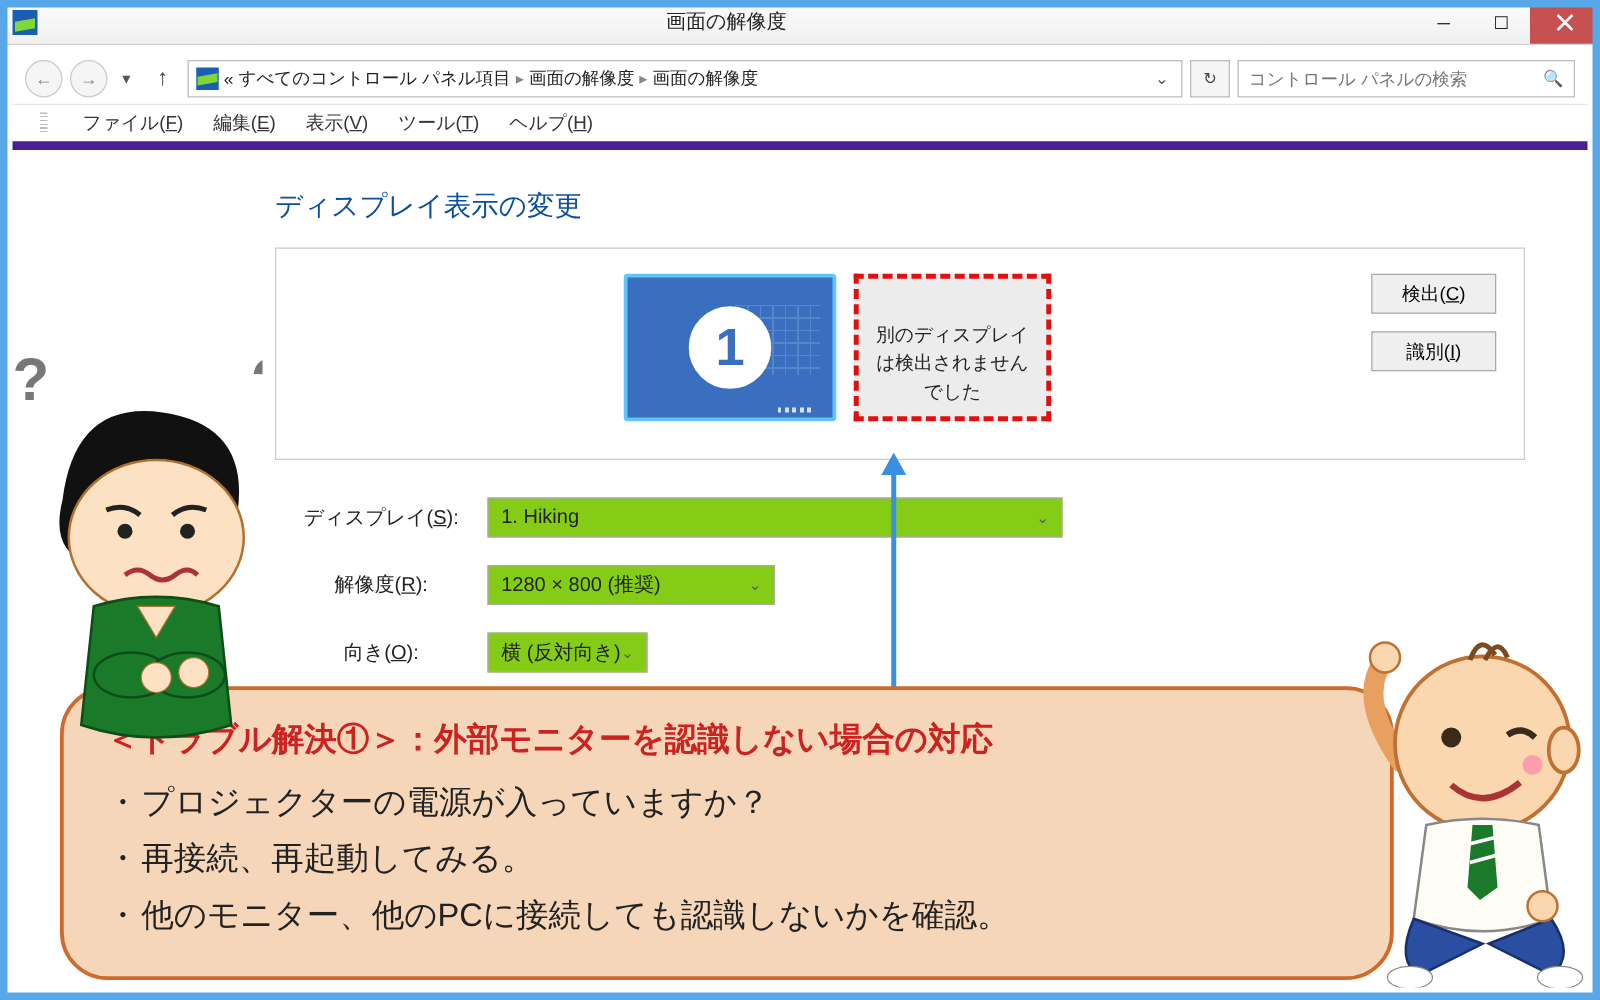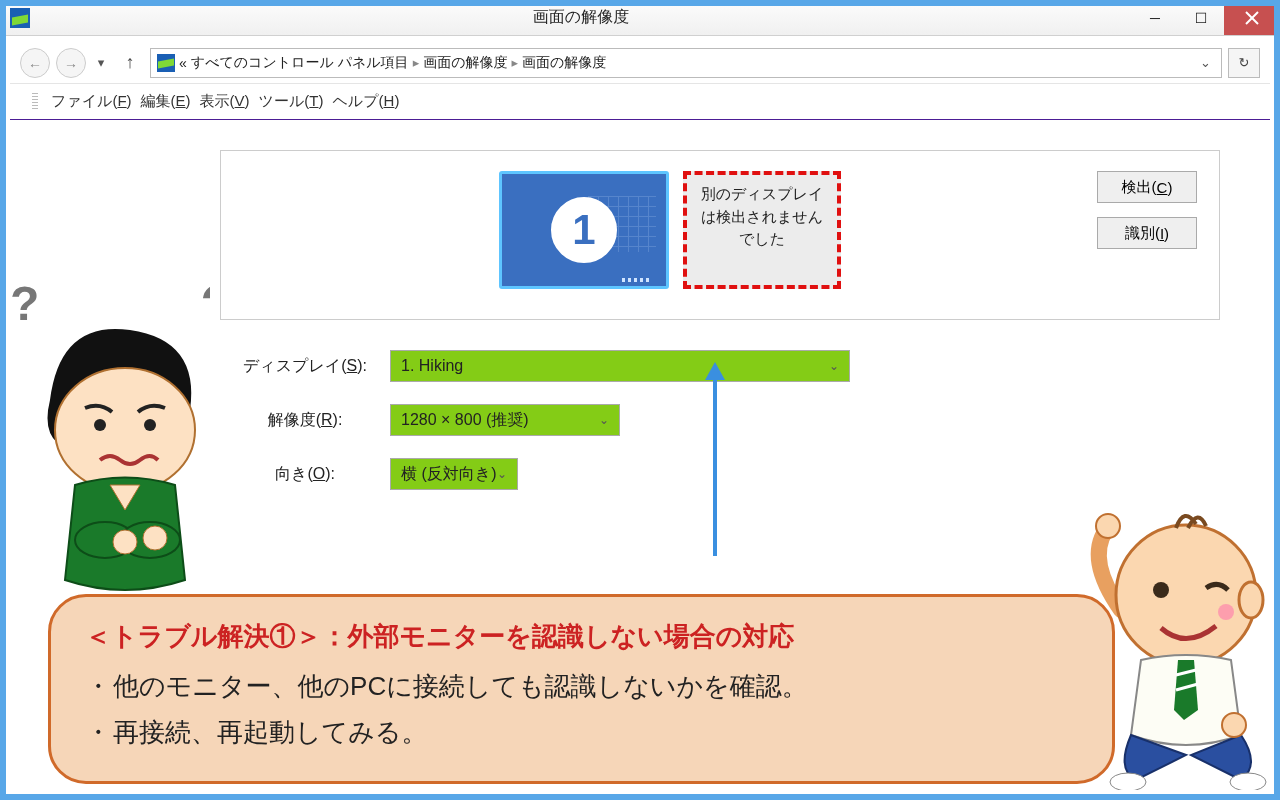--- a/index.html
+++ b/index.html
@@ -28,35 +28,35 @@
 .addr-icon::after { content:""; position:absolute; left:1px; top:6px; width:16px; height:7px; background:#7fd837; transform: skewY(-10deg); }
 .addr-seg { white-space:nowrap; color:#222; font-size:14px; }
 .addr-sep { color:#888; }
 .addr-dd { margin-left:auto; color:#555; padding:0 4px; }
 .refresh-btn { width:32px; height:30px; border:1px solid #bbb; background:#f5f5f5; display:flex; align-items:center; justify-content:center; color:#444; }
 .searchbox { width:270px; height:30px; border:1px solid #bbb; background:#fff; display:flex; align-items:center; padding:0 8px; color:#888; }
 .searchbox input { border:none; flex:1; outline:none; font-size:14px; color:#333; background:transparent; }
 .search-icon { color:#888; }
 
 
-.menubar { height:36px; display:flex; align-items:center; gap:9px; padding:0 22px; border-bottom:1px solid #4c1d95; margin:0 10px; }
+.menubar { height:36px; display:flex; align-items:center; gap:24px; padding:0 22px; border-bottom:7px solid #4c1d95; margin:0 10px; }
 .menubar .grip { width:6px; height:18px; background:repeating-linear-gradient(#bbb 0 1px, transparent 1px 3px); margin-right:4px; }
 .menu-item { font-size:15px; color:#333; }
 .menu-item u { text-decoration:underline; }
 
 
 .content { padding: 30px 60px 0 220px; }
 .section-title { color:#0a4f9e; font-size:22px; margin-bottom:18px; }
 .display-panel { border:1px solid #ccc; background:#fff; padding:20px 22px; display:flex; align-items:flex-start; position:relative; height:170px; }
 .monitors { flex:1; display:flex; justify-content:center; align-items:center; gap:14px; }
 .monitor1 { width:170px; height:118px; background:#3a6fc0; border:3px solid #5ec5ff; border-radius:3px; position:relative; display:flex; align-items:center; justify-content:center; }
 .monitor1::after { content:""; position:absolute; bottom:4px; right:14px; width:30px; height:4px; background:repeating-linear-gradient(90deg,#cfe4ff 0 3px, transparent 3px 6px); }
 .monitor1 .num-circle { width:66px; height:66px; border-radius:50%; background:#fff; border:6px solid #fff; box-shadow:0 0 0 3px rgba(255,255,255,.5) inset; display:flex; align-items:center; justify-content:center; font-size:42px; font-weight:bold; color:#3a6fc0; position:relative; }
 .monitor1 .grid-bg { position:absolute; right:10px; top:22px; width:68px; height:56px; background: repeating-linear-gradient(#6a94d4 0 1px, transparent 1px 10px), repeating-linear-gradient(90deg,#6a94d4 0 1px, transparent 1px 10px); opacity:.6; }
-.monitor2 { width:158px; height:118px; border:4px dashed #e01010; background:#ececec; display:flex; align-items:flex-start; justify-content:center; text-align:center; font-size:15px; color:#222; padding:8px; line-height:1.5; }
+.monitor2 { width:158px; height:118px; border:4px dashed #e01010; background:#ececec; display:flex; align-items:flex-end; justify-content:center; text-align:center; font-size:15px; color:#222; padding:8px; line-height:1.5; }
 .panel-buttons { display:flex; flex-direction:column; gap:14px; }
 .win-button { min-width:100px; height:32px; background:#efefef; border:1px solid #aaa; font-size:15px; padding:0 16px; text-align:center; display:flex; align-items:center; justify-content:center; }
 .win-button u { text-decoration:underline; }
 
 
 .form-rows { margin-top:30px;text-align:center; }
 .form-row { display:flex; align-items:center; margin-bottom:22px; }
 .form-label { width:170px; font-size:16px; color:#222; }
 .form-label u { text-decoration:underline; }
 .combo { height:32px; border:1px solid #aaa; background:#84cc16; display:flex; align-items:center; padding:0 10px; font-size:16px; color:#222; position:relative; }
@@ -108,32 +108,37 @@
     <div class="addr-icon"></div>
     <span class="addr-seg">«</span>
     <span class="addr-seg">すべてのコントロール パネル項目</span>
     <span class="addr-sep">▸</span>
     <span class="addr-seg">画面の解像度</span>
     <span class="addr-sep">▸</span>
     <span class="addr-seg">画面の解像度</span>
     <span class="addr-dd">⌄</span>
   </div>
   <div class="refresh-btn">↻</div>
+  <div class="searchbox">
+    <input placeholder="コントロール パネルの検索" style="">
+    <span class="search-icon">🔍</span>
+  </div>
 </div>
 
 <div class="menubar">
   <div class="grip"></div>
   <span class="menu-item">ファイル(<u>F</u>)</span>
   <span class="menu-item">編集(<u>E</u>)</span>
   <span class="menu-item">表示(<u>V</u>)</span>
   <span class="menu-item">ツール(<u>T</u>)</span>
   <span class="menu-item">ヘルプ(<u>H</u>)</span>
 </div>
 
 <div class="content">
+  <div class="section-title">ディスプレイ表示の変更</div>
 
   <div class="display-panel">
     <div class="monitors">
       <div class="monitor1">
         <div class="grid-bg"></div>
         <div class="num-circle">1</div>
       </div>
       <div class="monitor2">
         <span>別のディスプレイは検出されませんでした</span>
       </div>
@@ -168,22 +173,23 @@
     </div>
   </div>
 </div>
 
 <div class="arrow-head" style="left:705px; top:362px;"></div>
 <div class="arrow-line" style="left:713px; top:378px; height:178px;"></div>
 
 <div class="callout">
   <div class="callout-title">＜トラブル解決①＞：外部モニターを認識しない場合の対応</div>
   <ul class="callout-list">
+    <li>プロジェクターの電源が入っていますか？</li>
+    <li>再接続、再起動してみる。</li>
     <li>他のモニター、他のPCに接続しても認識しないかを確認。</li>
-    <li>再接続、再起動してみる。</li>
   </ul>
 </div>
 
 <div class="char-left">
   <svg viewBox="0 0 210 320" width="210" height="320">
 
     <text x="10" y="40" font-size="48" fill="#777" font-weight="bold">?</text>
     <text x="200" y="50" font-size="64" fill="#777" font-weight="bold">?</text>
 
     <path d="M50 120 Q60 40 130 50 Q200 60 190 130 Q200 165 165 175 Q130 80 70 170 Q40 160 50 120 Z" fill="#111"></path>

